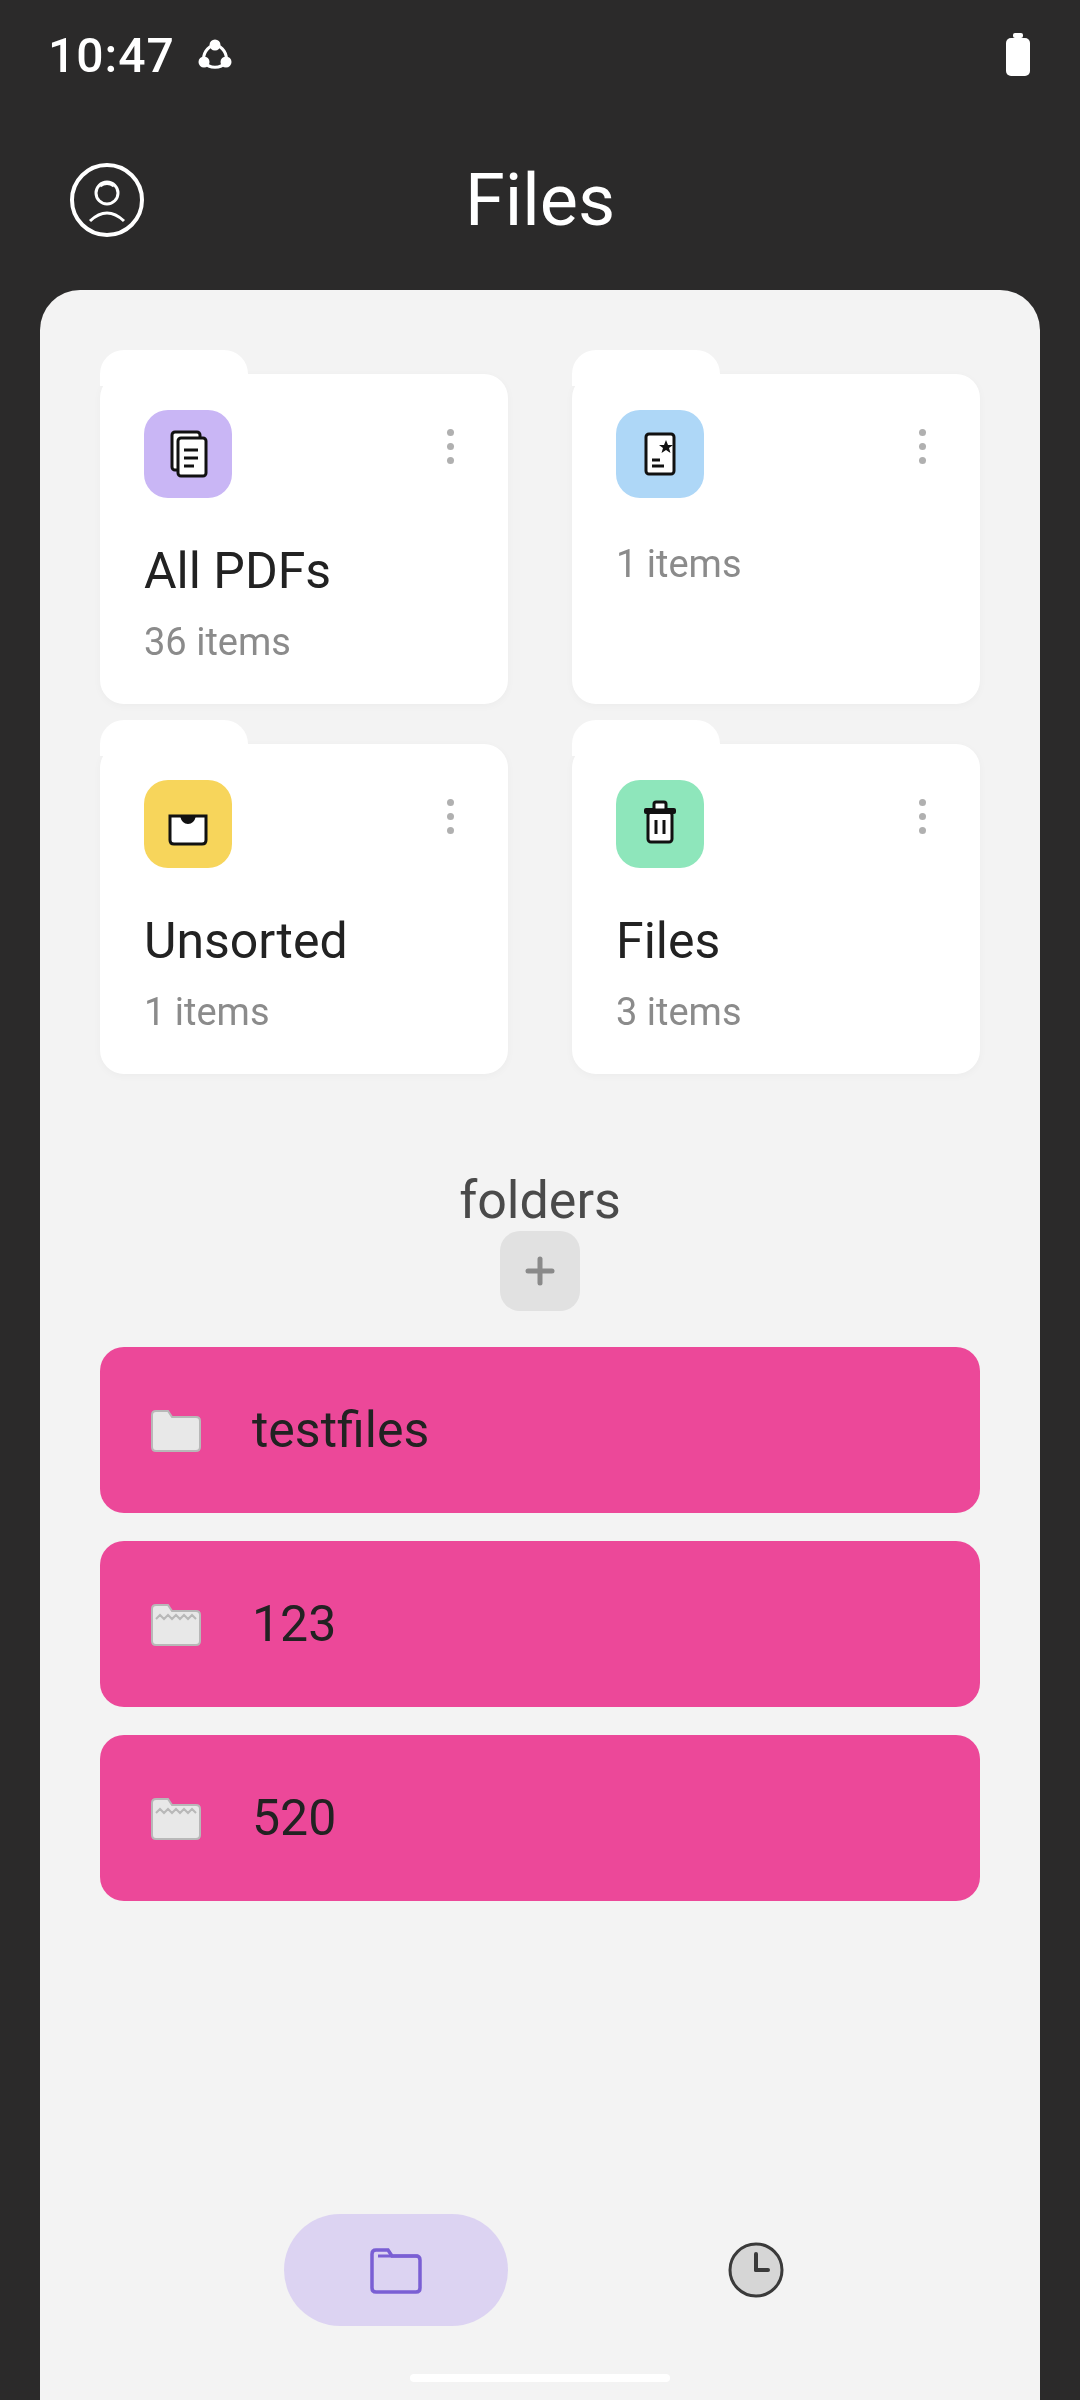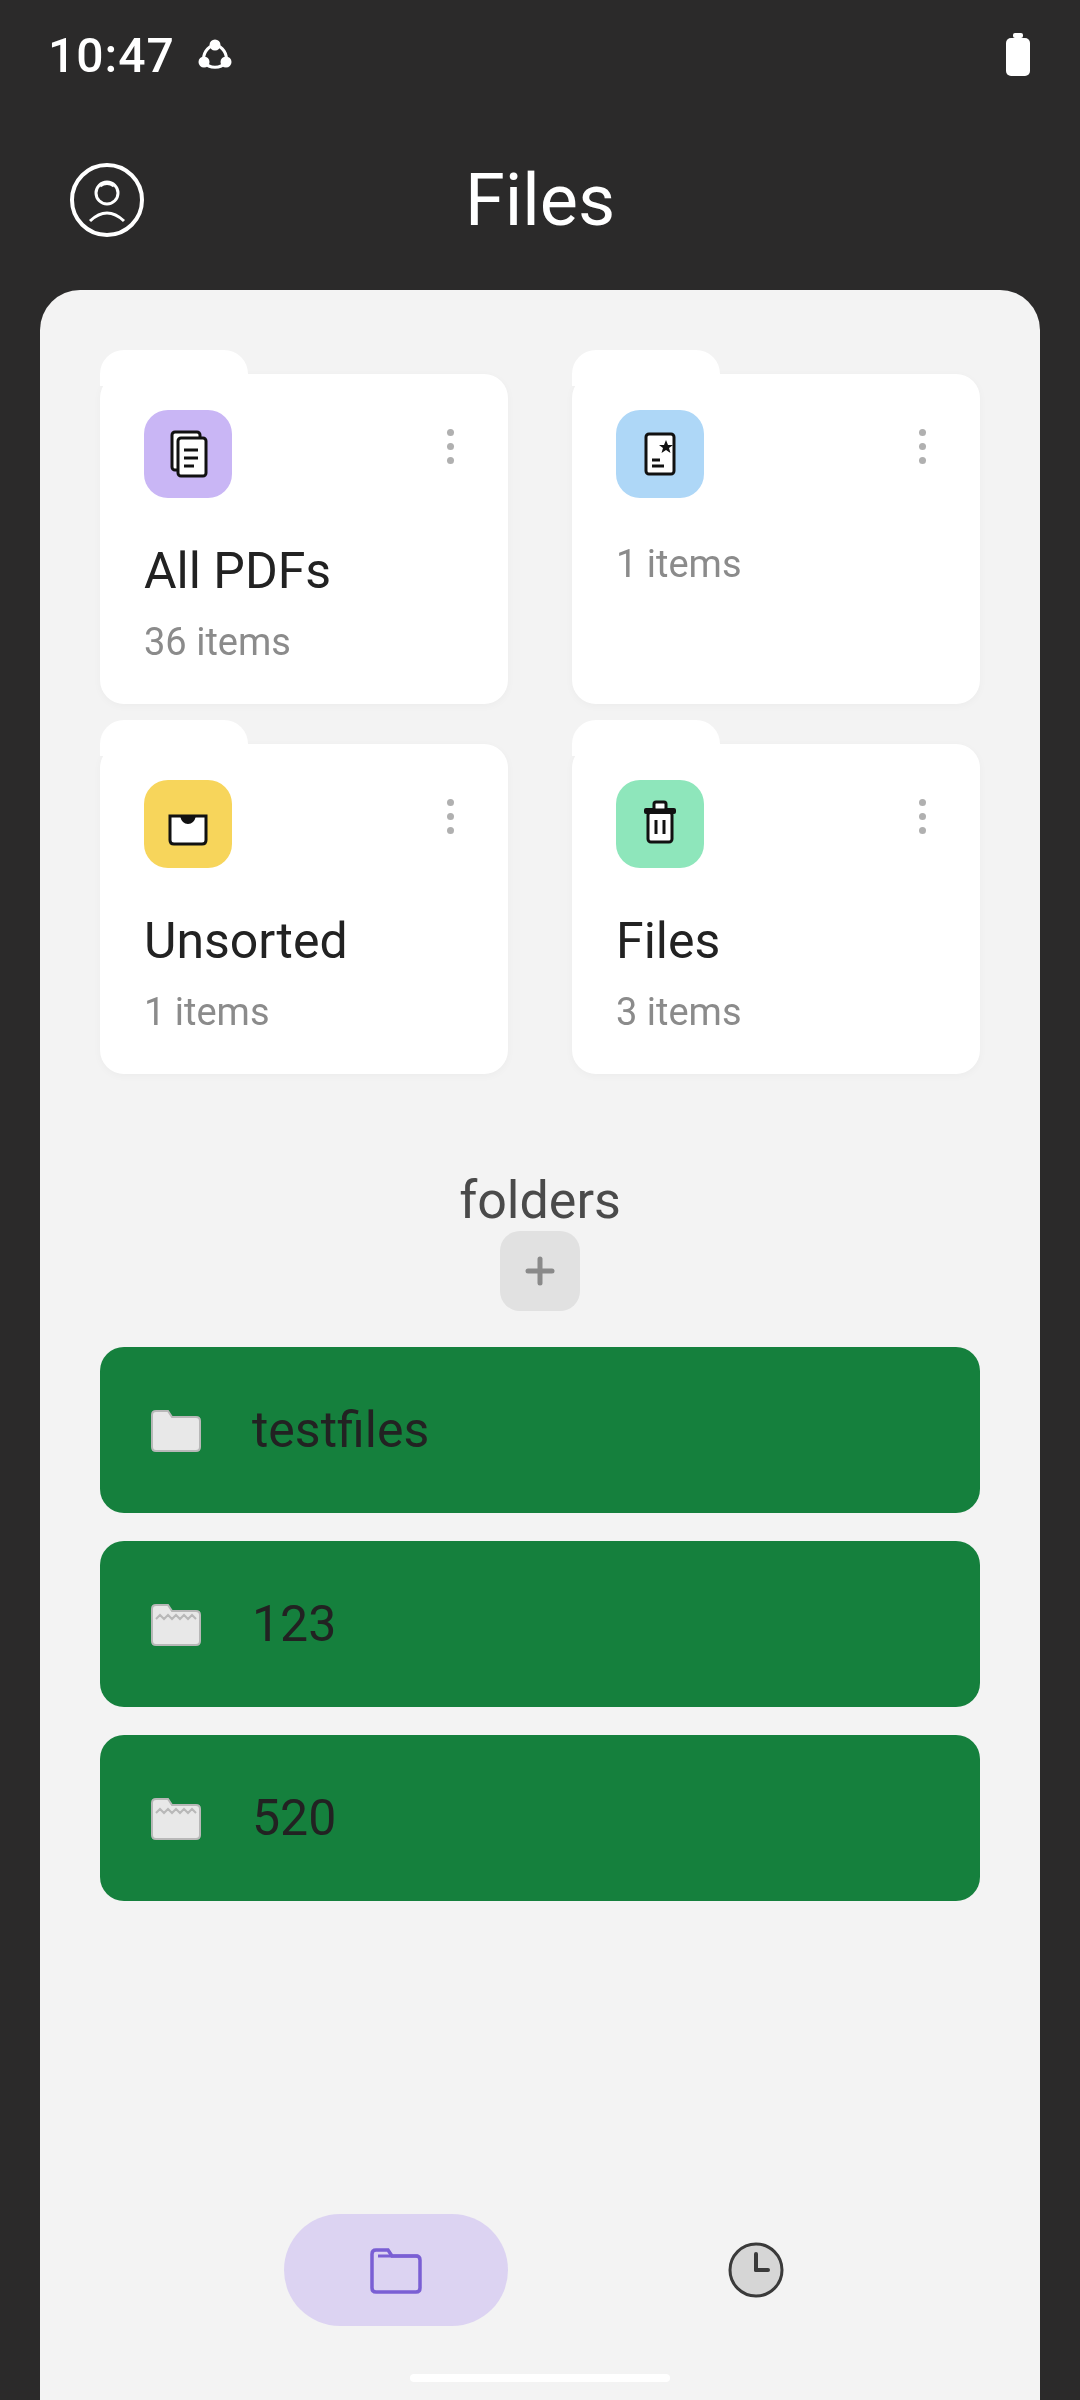--- a/index.html
+++ b/index.html
@@ -126,21 +126,21 @@
     background: #e1e1e1;
     border-radius: 20px;
     display: flex;
     align-items: center;
     justify-content: center;
     cursor: pointer;
   }
   .add-folder svg { display: block; }
 
   .folder-item {
-    background: #15803d;
+    background: #ec4899;
     border-radius: 24px;
     height: 166px;
     display: flex;
     align-items: center;
     padding: 0 48px;
     margin-bottom: 28px;
     gap: 48px;
     cursor: pointer;
   }
   .folder-icon { width: 56px; display:flex; justify-content:center; }

